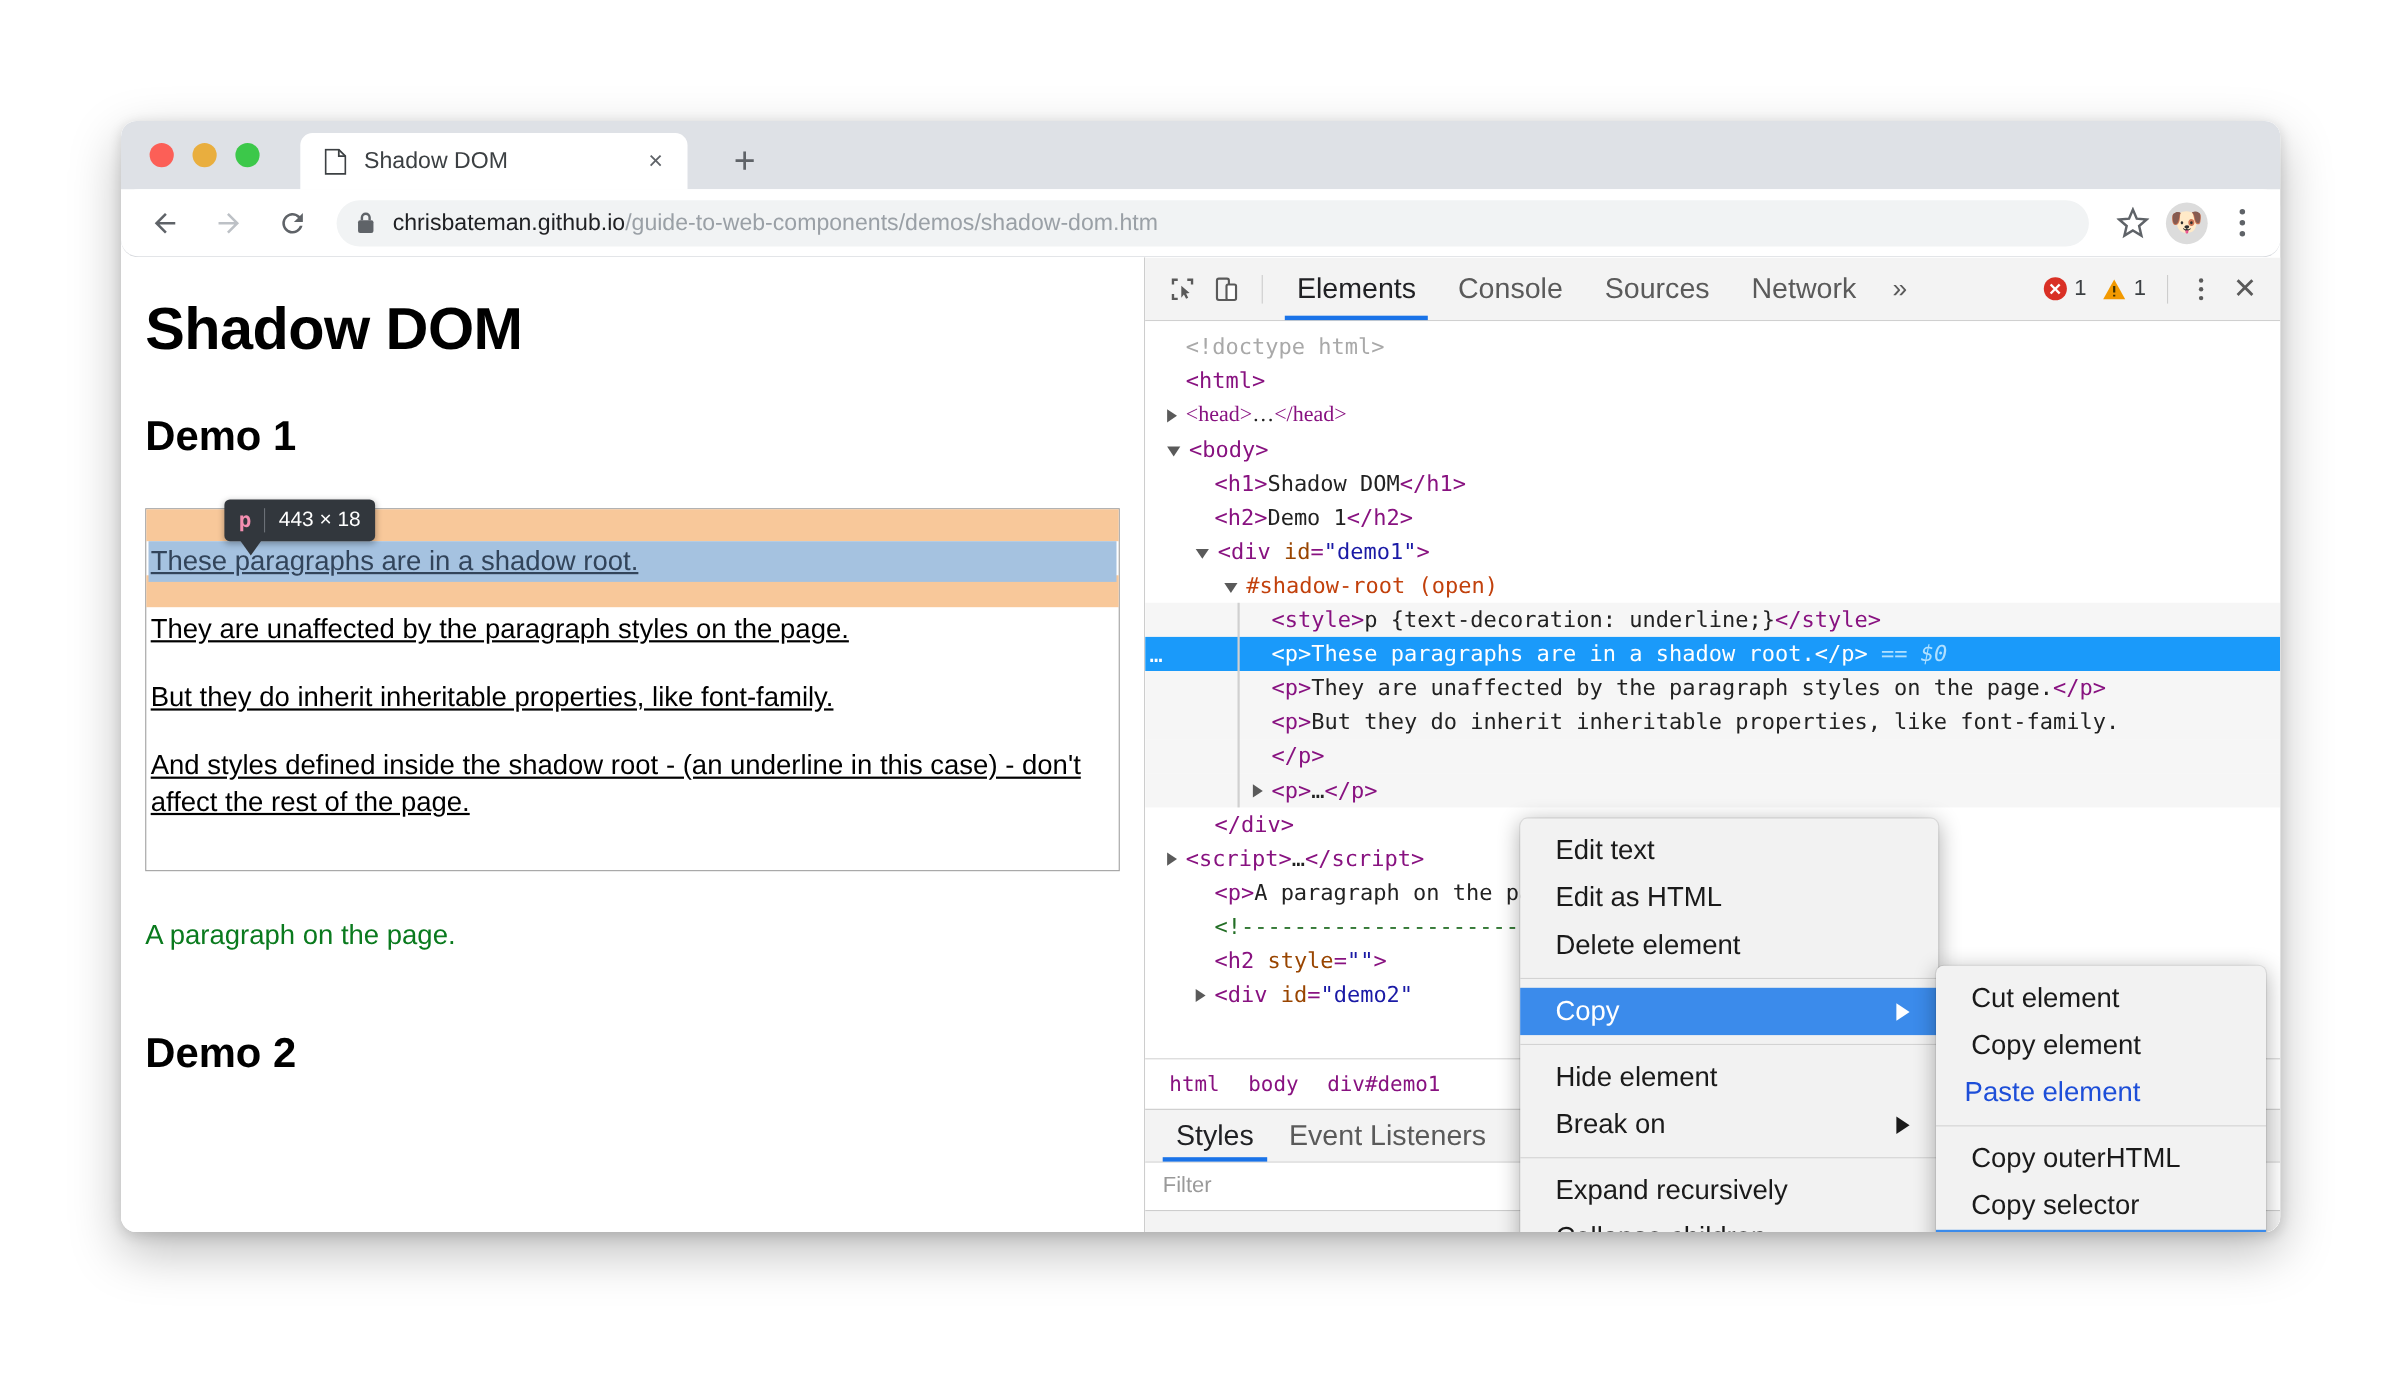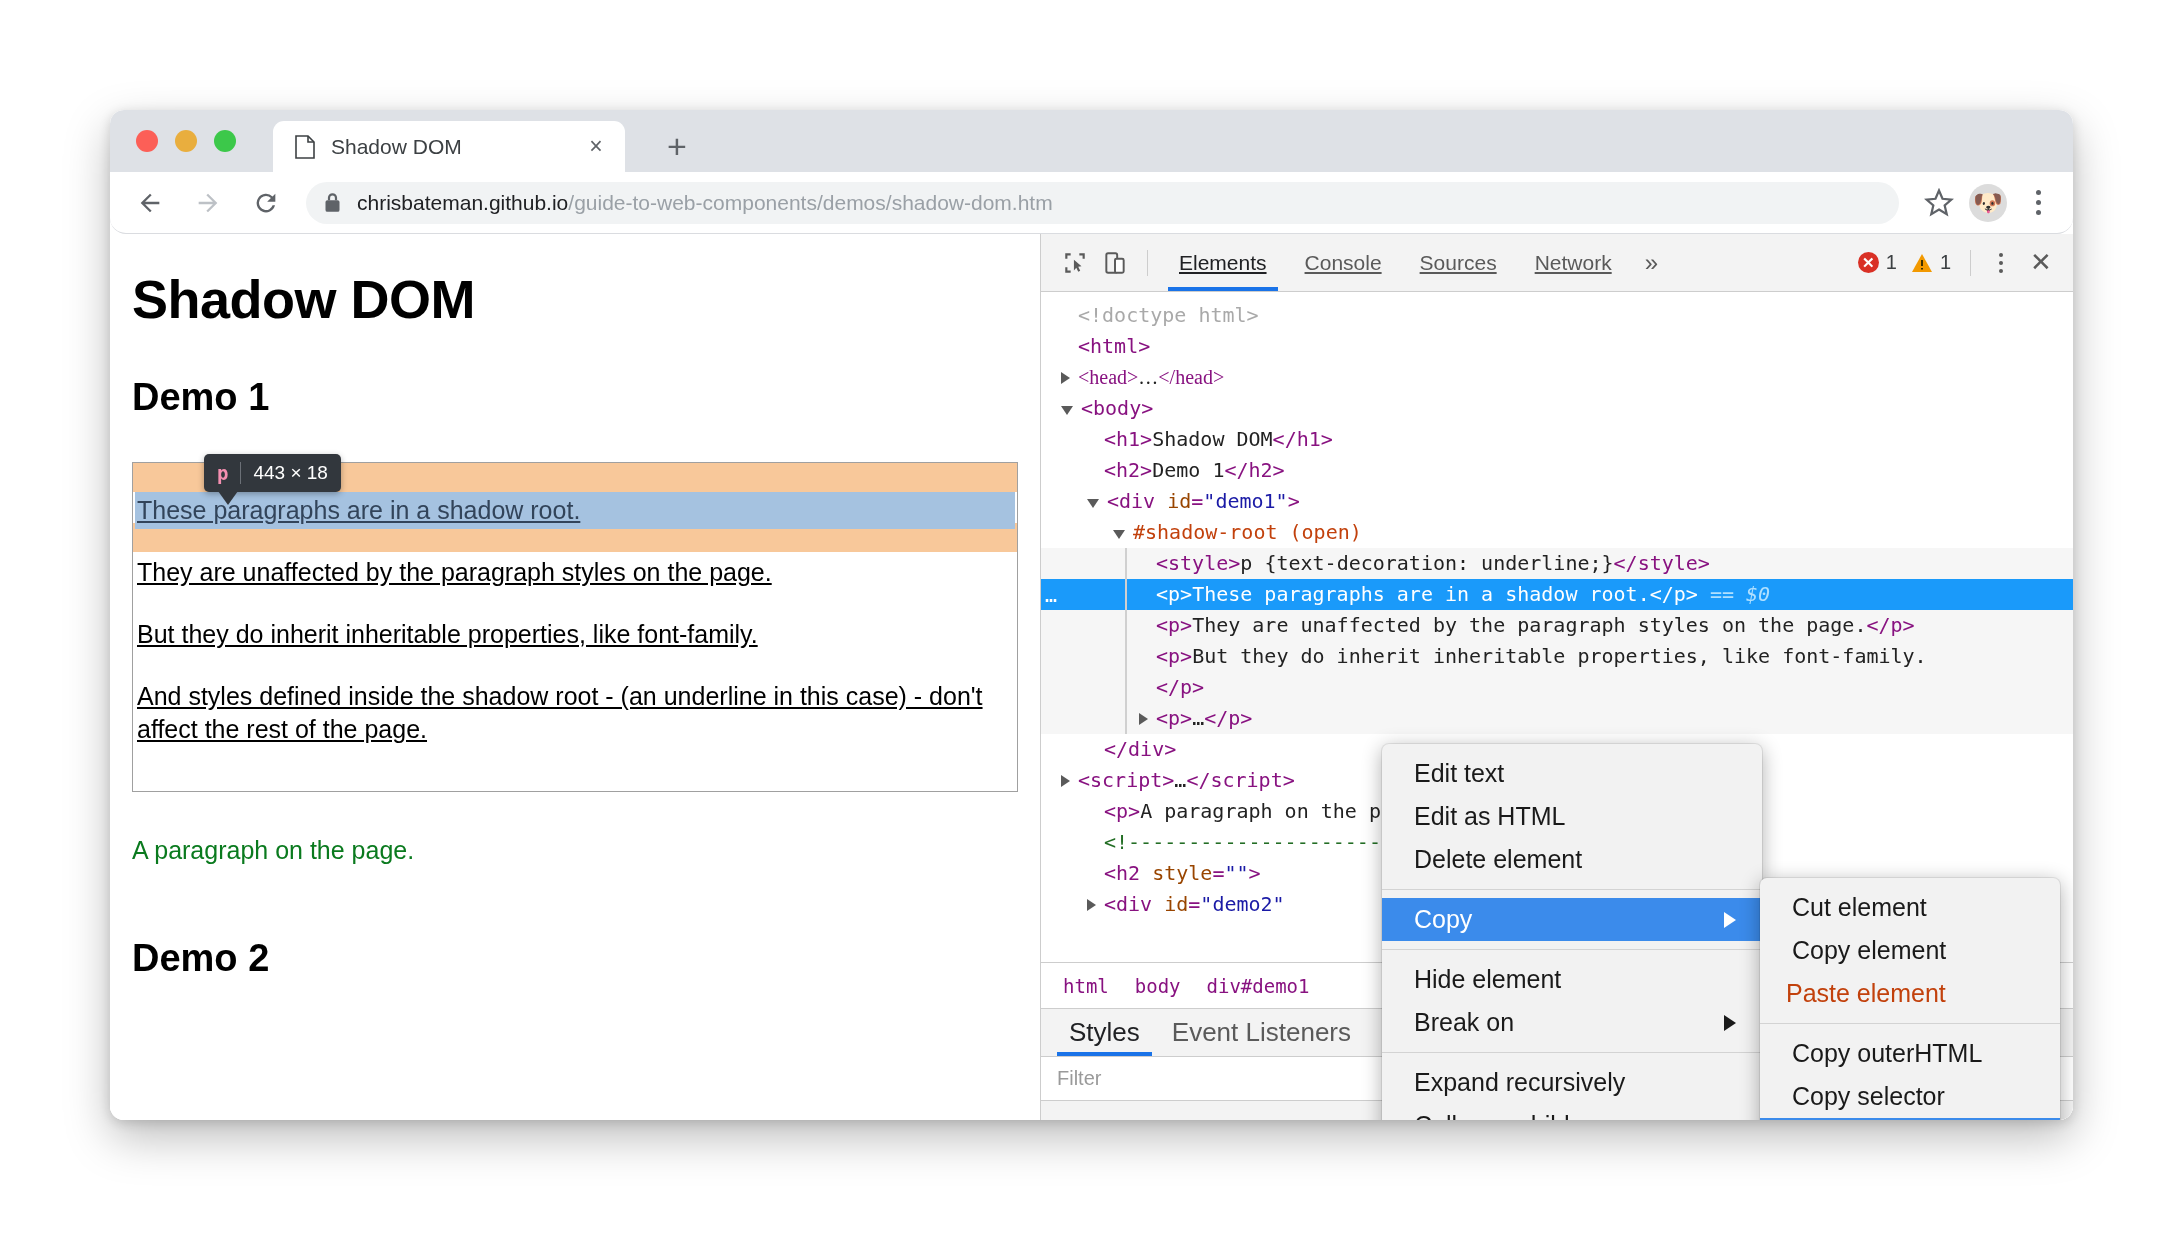--- a/index.html
+++ b/index.html
@@ -218,24 +218,23 @@
   .dt-icon-btn{
     width:40px;height:40px;
     display:flex;align-items:center;justify-content:center;
     color:#5a5a5a; flex:0 0 auto;
   }
   .dt-sep{ width:1px;height:26px;background:#cdcdcd;margin:0 12px; flex:0 0 auto;}
   #dt-tabs{ display:flex; align-items:stretch; height:100%; flex:0 0 auto; }
   .dt-tab{
     display:flex;align-items:center;
     padding:0 19px;
-    font-size:21px; color:#5a5a5a;
+    font-size:26px; color:#5a5a5a;
     position:relative;
     white-space:nowrap;
-    text-decoration:underline;
   }
   .dt-tab.active{ color:#202124; }
   .dt-tab.active::after{
     content:""; position:absolute; left:8px; right:8px; bottom:0;
     height:4px; background:#1a73e8;
   }
   .dt-more{
     display:flex;align-items:center;padding:0 14px;
     font-size:24px;color:#5a5a5a;
   }
@@ -378,21 +377,21 @@
   .ctx-item{
     height:43px;
     display:flex; align-items:center;
     padding:0 26px 0 32px;
     font-size:25px;
     color:#1a1a1a;
     position:relative;
     white-space:nowrap;
   }
   .ctx-item.highlight{ background:#3b8beb; color:#fff; }
-  .ctx-item.disabled{ color:#c2410c;padding-left:26px; }
+  .ctx-item.disabled{ color:#1d4ed8;padding-left:26px; }
   .ctx-item .ctx-label{ flex:1 1 auto; }
   .ctx-arrow{
     margin-left:34px;
     width:0;height:0;
     border-left:12px solid #1a1a1a;
     border-top:8px solid transparent;
     border-bottom:8px solid transparent;
     flex:0 0 auto;
   }
   .ctx-item.highlight .ctx-arrow{ border-left-color:#fff; }

